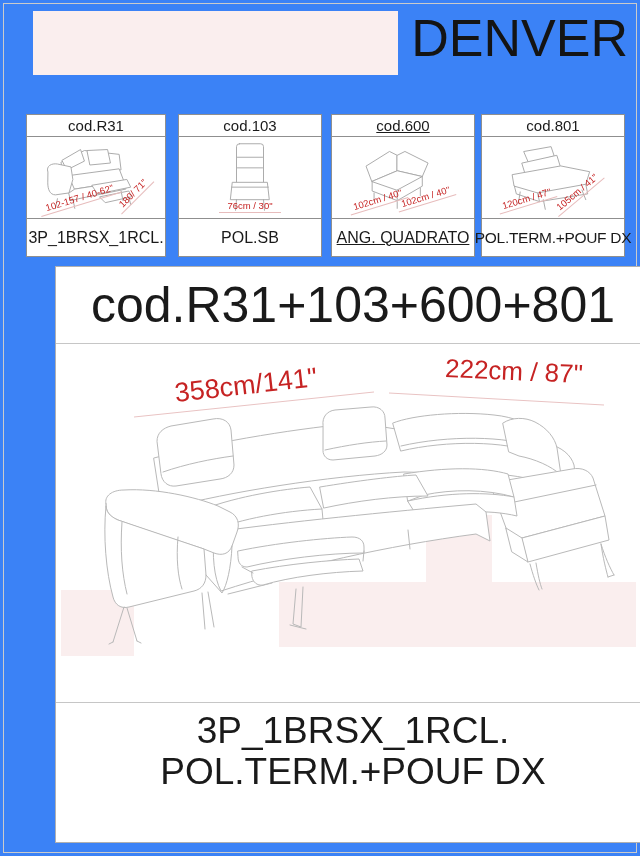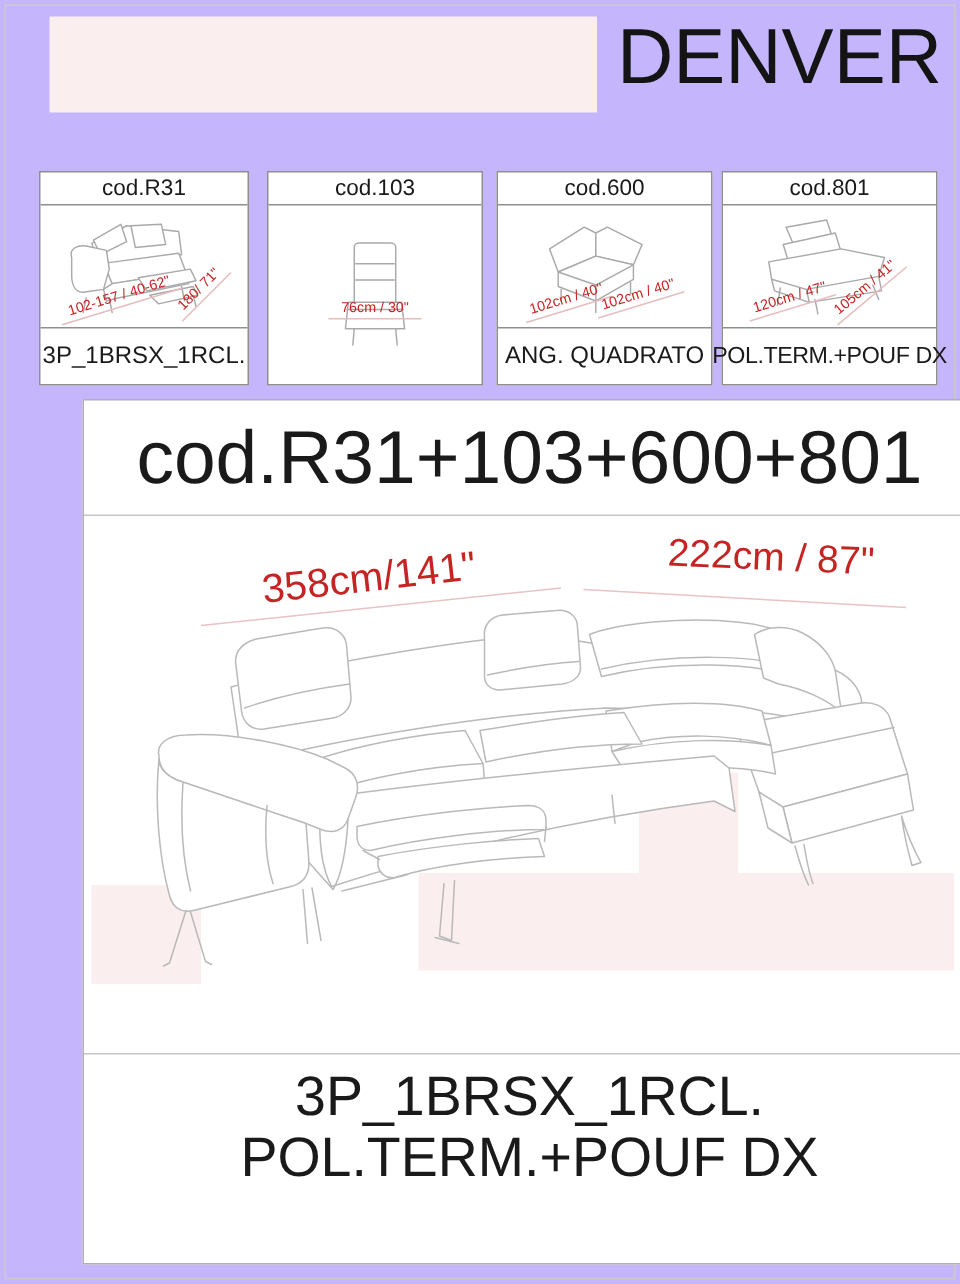--- a/index.html
+++ b/index.html
@@ -1,16 +1,16 @@
 <!DOCTYPE html>
 <html><head>
 <meta charset="utf-8">
 <style>
   html,body { margin:0; padding:0; background:#fff; }
-  .page { position:relative; width:640px; height:856px; background:#c4b5fd;
+  .page { position:relative; width:640px; height:856px; background:#3b82f6;
           font-family:"Liberation Sans", sans-serif; color:#1a1a1a; overflow:hidden; }
   .page-border { position:absolute; inset:3px; border:1px solid #cbcbcb; pointer-events:none; }
   .brand { position:absolute; left:33px; top:11px; width:365px; height:64px; background:#faeeee; }
   .denver { position:absolute; top:10px; right:12px; font-size:52px; line-height:1.1; color:#141414; }
 
   .card { position:absolute; top:114px; height:143px; background:#fff; border:1px solid #8f8f8f;
           box-sizing:border-box; display:flex; flex-direction:column; }
   .card-code { height:21px; line-height:21px; text-align:center; font-size:15px;
                border-bottom:1px solid #8f8f8f; }
   .card-art { position:relative; flex:1; overflow:hidden; }
@@ -79,23 +79,24 @@
         <g stroke="#a9a9a9" stroke-width="1" fill="none" stroke-linejoin="round" stroke-linecap="round">
           <rect fill="#fff" x="58" y="7" width="28" height="44" rx="3"></rect>
           <path d="M59,21 L85,21 M59,32 L85,32"></path>
           <path fill="#fff" d="M54,47 L90,47 L92,65 L52,65 Z"></path>
           <path d="M53,52 L91,52"></path>
           <path d="M58,65 L57,76 M86,65 L87,76"></path>
         </g>
       </svg>
       <div class="dim" style="left:0; right:0; margin:auto; top:64px; width:62px;">76cm / 30"</div>
     </div>
+    <div class="card-label">POL.SB</div>
   </div>
 
-  <div class="card" style="left:331px; width:144px;">
+  <div class="card" style="left:331px; width:144px;text-decoration:underline;">
     <div class="card-code">cod.600</div>
     <div class="card-art">
       <svg viewBox="0 0 144 84">
         <g stroke="#a9a9a9" stroke-width="1" fill="none" stroke-linejoin="round" stroke-linecap="round">
           <path fill="#fff" d="M34,30 L58,15 L66,19 L66,35 L40,46 Z"></path>
           <path fill="#fff" d="M66,19 L74,15 L98,27 L92,41 L66,35 Z"></path>
           <path fill="#fff" d="M40,46 L66,35 L92,41 L66,55 Z"></path>
           <path d="M40,46 L40,56 L66,66 L66,55 M92,41 L92,51 L66,66"></path>
           <path d="M42,58 L42,66 M66,67 L66,74 M90,53 L90,61"></path>
         </g>

